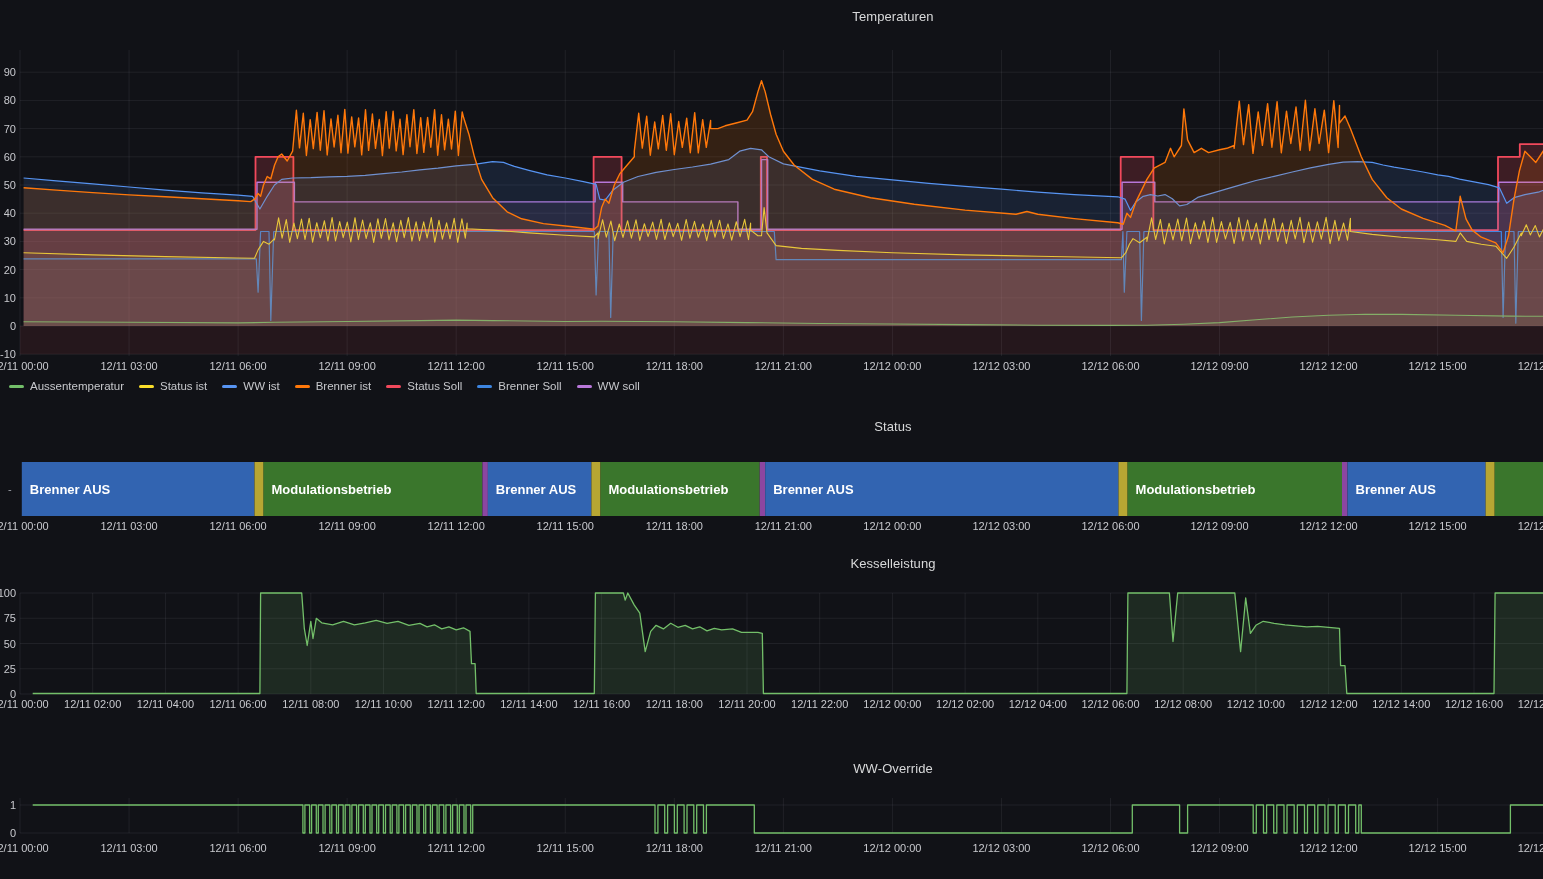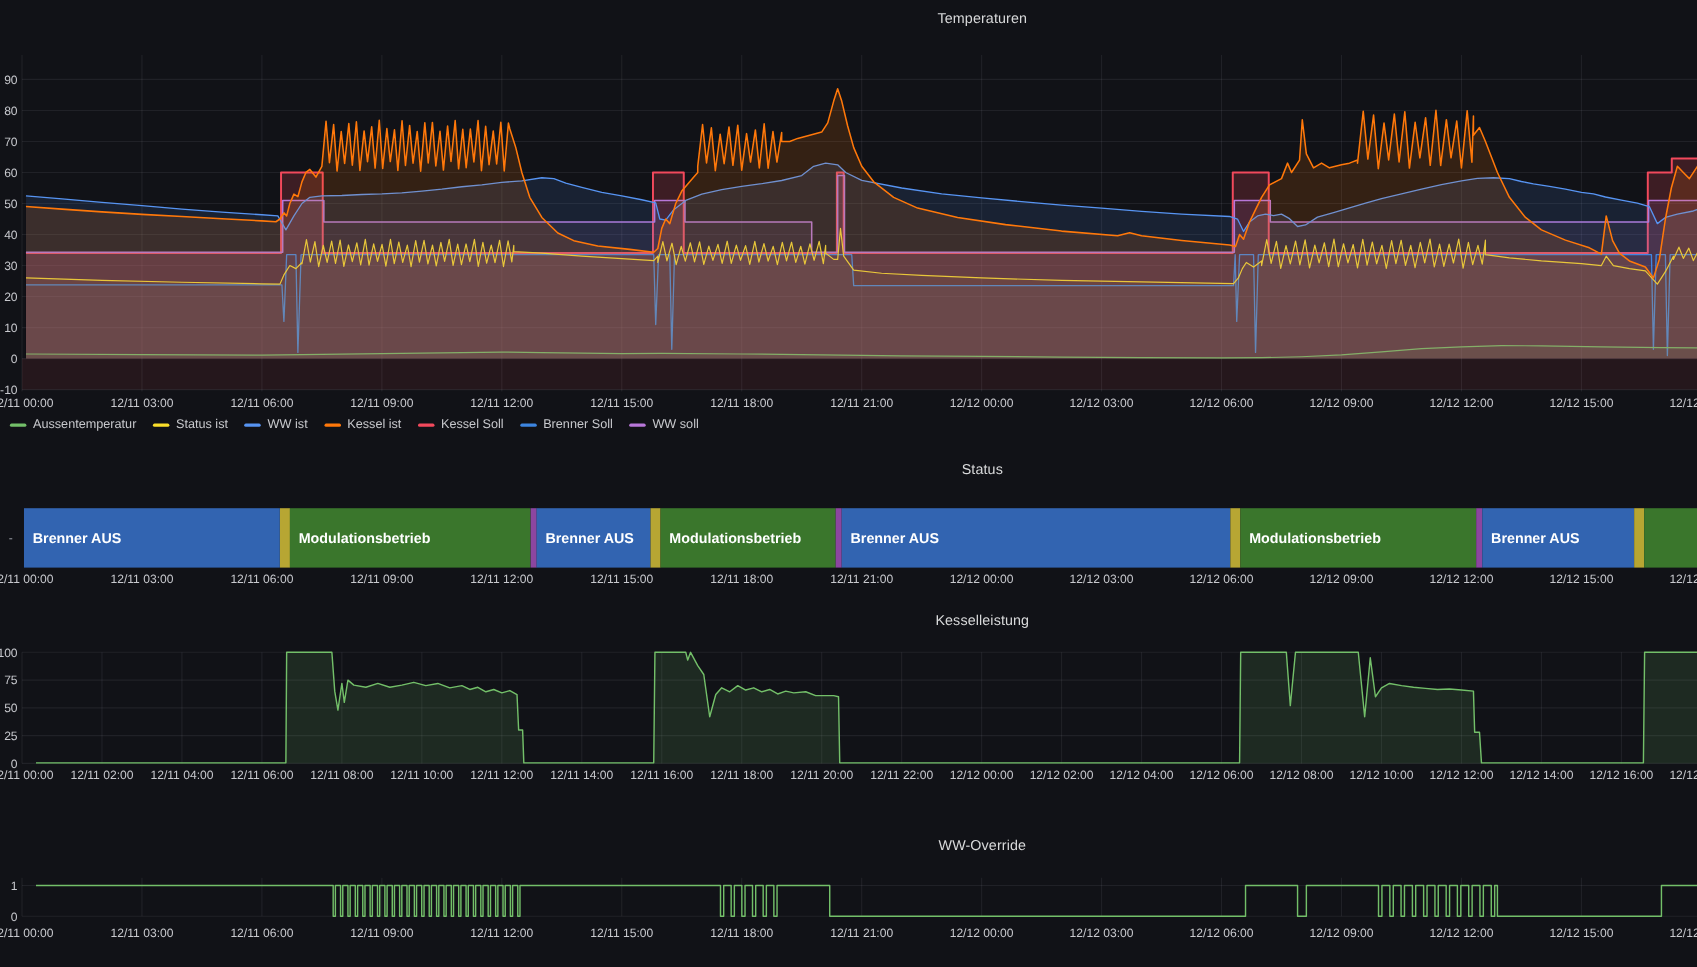--- a/index.html
+++ b/index.html
@@ -234,25 +234,25 @@
     <div class="leg-item">
       <span class="dash" style="background: rgb(250, 222, 42);"></span>
       <span class="lbl">Status ist</span>
     </div>
     <div class="leg-item">
       <span class="dash" style="background: rgb(87, 148, 242);"></span>
       <span class="lbl">WW ist</span>
     </div>
     <div class="leg-item">
       <span class="dash" style="background: rgb(255, 120, 10);"></span>
-      <span class="lbl">Kessel ist</span>
+      <span class="lbl">Brenner ist</span>
     </div>
     <div class="leg-item">
       <span class="dash" style="background: rgb(242, 73, 92);"></span>
-      <span class="lbl">Kessel Soll</span>
+      <span class="lbl">Status Soll</span>
     </div>
     <div class="leg-item">
       <span class="dash" style="background: rgb(61, 133, 224);"></span>
       <span class="lbl">Brenner Soll</span>
     </div>
     <div class="leg-item">
       <span class="dash" style="background: rgb(184, 119, 217);"></span>
       <span class="lbl">WW soll</span>
     </div>
   </div>

